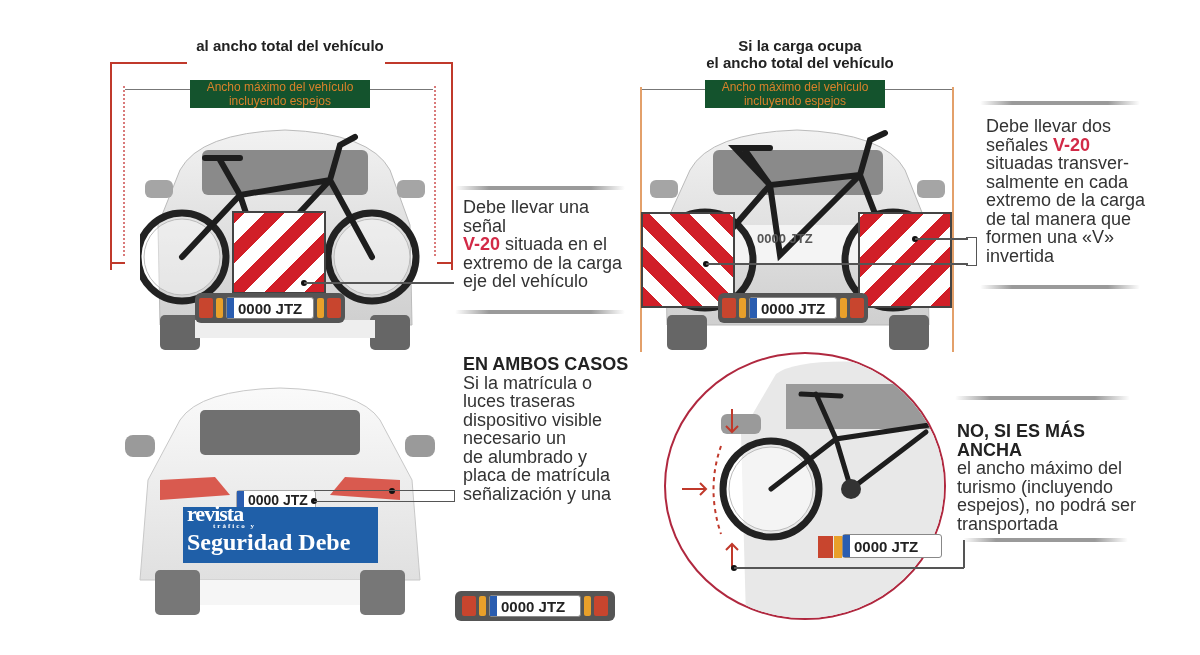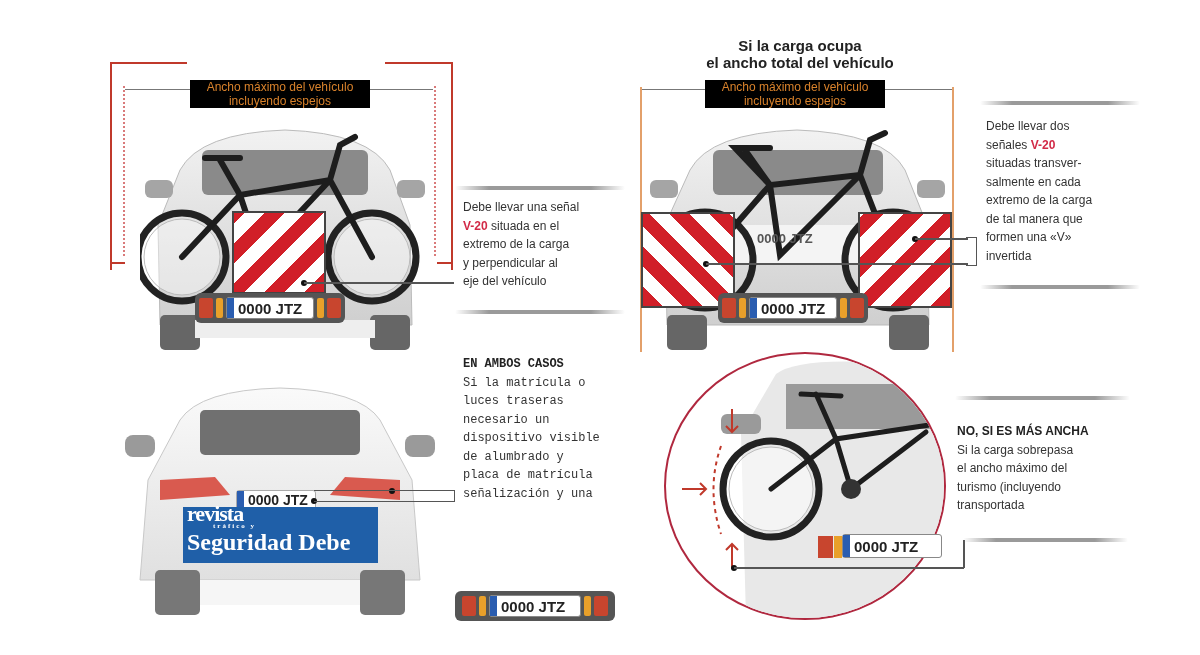--- a/index.html
+++ b/index.html
@@ -1,39 +1,40 @@
 <!DOCTYPE html>
 <html><head>
 <meta charset="utf-8">
 <style>
   html,body{margin:0;padding:0;background:#ffffff;}
   body{width:1200px;height:655px;position:relative;overflow:hidden;font-family:"Liberation Sans",sans-serif;color:#2b2b2b;}
   .abs{position:absolute;}
   .title{font-weight:bold;font-size:15px;line-height:17px;text-align:center;color:#222;}
-  .width-label{font-size:12px;line-height:14px;text-align:center;color:#d9822b;background:#000000;}
-  .note{font-size:12px;line-height:18.5px;color:#333;}
+  .width-label{font-size:12px;line-height:14px;text-align:center;color:#d9822b;background:#14532d;}
+  .note{font-size:18px;line-height:18.5px;color:#333;}
   .note .red{color:#d22a47;font-weight:bold;}
   .note .hd{font-weight:bold;color:#222;}
   .sep{height:4px;border-radius:2px;background:linear-gradient(to right,rgba(160,160,160,0),#9a9a9a 20%,#9a9a9a 80%,rgba(160,160,160,0));}
   .leader{background:#555;height:1.5px;}
   .dot{width:6px;height:6px;border-radius:50%;background:#111;}
   .plate{background:#fff;border:1px solid #888;border-radius:3px;display:flex;align-items:center;font-weight:bold;color:#222;box-sizing:border-box;}
   .plate .eu{width:7px;height:100%;background:#2a5db0;margin-right:4px;}
   .lightbar{background:#555;border-radius:6px;display:flex;align-items:center;justify-content:center;padding:3px;box-sizing:border-box;gap:3px;}
   .lamp-r{background:#c8452e;border-radius:2px;}
   .lamp-o{background:#e9a02a;border-radius:2px;}
   .sign{border:2px solid #444;box-sizing:border-box;overflow:hidden;}
   .sign.r{background:repeating-linear-gradient(-45deg,#d11f28 0 14px,#ffffff 14px 28px);}
   .sign.l{background:repeating-linear-gradient(45deg,#d11f28 0 14px,#ffffff 14px 28px);}
   .logo-box{background:#1f5fa8;color:#fff;font-weight:bold;}
 </style>
 </head>
 <body>
 
 <div class="abs title" style="left:160px;top:37px;width:260px;">
+  <div>al ancho total del vehículo</div>
 </div>
 
 <div class="abs" style="left:110px;top:62px;width:75px;height:206px;border-top:2px solid #c0392b;border-left:2px solid #c0392b;"></div>
 <div class="abs" style="left:385px;top:62px;width:66px;height:206px;border-top:2px solid #c0392b;border-right:2px solid #c0392b;"></div>
 <div class="abs" style="left:111px;top:262px;width:14px;height:2px;background:#c0392b;"></div>
 <div class="abs" style="left:437px;top:262px;width:14px;height:2px;background:#c0392b;"></div>
 
 <div class="abs" style="left:123px;top:86px;width:0;height:170px;border-left:2px dotted #d97a7a;"></div>
 <div class="abs" style="left:434px;top:86px;width:0;height:170px;border-left:2px dotted #d97a7a;"></div>
 <div class="abs" style="left:125px;top:89px;width:308px;height:1px;background:#777;"></div>
@@ -77,21 +78,20 @@
   </div>
   <div class="lamp-o" style="width:7px;height:20px;"></div>
   <div class="lamp-r" style="width:14px;height:20px;"></div>
 </div>
 
 <div class="abs sep" style="left:455px;top:186px;width:170px;"></div>
 <div class="abs note" style="left:463px;top:198px;width:170px;">
   <div><span>Debe llevar una señal</span></div>
   <div><span class="red">V-20</span><span> situada en el</span></div>
   <div>extremo de la carga</div>
-  <div>y  perpendicular al</div>
   <div>eje del vehículo</div>
 </div>
 <div class="abs sep" style="left:455px;top:310px;width:170px;"></div>
 
 <div class="abs title" style="left:660px;top:37px;width:280px;">
   <div>Si la carga ocupa</div>
   <div>el ancho total del vehículo</div>
 </div>
 <div class="abs" style="left:640px;top:87px;width:1.5px;height:265px;background:#e3a06a;"></div>
 <div class="abs" style="left:952px;top:87px;width:1.5px;height:265px;background:#e3a06a;"></div>
@@ -171,26 +171,26 @@
 </div>
 <div class="abs dot" style="left:311px;top:498px;"></div>
 <div class="abs dot" style="left:389px;top:488px;"></div>
 <div class="abs" style="left:314px;top:490px;width:140px;height:10px;border:1.5px solid #555;border-left:none;"></div>
 <div class="abs logo-box" style="left:183px;top:507px;width:195px;height:56px;font-family:Liberation Serif, serif;">
   <div class="abs" style="left:4px;top:-6px;font-size:22px;letter-spacing:-1px;">revista</div>
   <div class="abs" style="left:30px;top:15px;font-size:7px;letter-spacing:2px;">tráfico y</div>
   <div class="abs" style="left:4px;top:22px;font-size:24px;letter-spacing:0px;">Seguridad Debe</div>
 </div>
 
-<div class="abs note" style="left:463px;top:355px;width:170px;font-family:Liberation Mono, monospace;">
+<div class="abs note" style="left:463px;top:355px;width:170px;">
   <div class="hd">EN AMBOS CASOS</div>
   <div>Si la matrícula o</div>
   <div>luces traseras</div>
+  <div>dispositivo visible</div>
   <div>necesario un</div>
-  <div>dispositivo visible</div>
   <div>de alumbrado y</div>
   <div>placa de matrícula</div>
   <div>señalización y una</div>
 </div>
 <div class="abs lightbar" style="left:455px;top:591px;width:160px;height:30px;">
   <div class="lamp-r" style="width:14px;height:20px;"></div>
   <div class="lamp-o" style="width:7px;height:20px;"></div>
   <div class="plate" style="width:92px;height:22px;font-size:15px;">
     <span class="eu"></span>
     <span>0000 JTZ</span>
@@ -220,18 +220,18 @@
   <span class="eu"></span>
   <span>0000 JTZ</span>
 </div>
 <div class="abs dot" style="left:731px;top:565px;"></div>
 <div class="abs leader" style="left:734px;top:567px;width:230px;"></div>
 <div class="abs" style="left:963px;top:540px;width:1.5px;height:28px;background:#555;"></div>
 
 <div class="abs sep" style="left:955px;top:396px;width:175px;"></div>
 <div class="abs note" style="left:957px;top:422px;width:185px;">
   <div class="hd">NO, SI ES MÁS ANCHA</div>
-  <div>Si la carga sobrepasa</div>
   <div>el ancho máximo del</div>
   <div>turismo (incluyendo</div>
+  <div>espejos), no podrá ser</div>
   <div>transportada</div>
 </div>
 <div class="abs sep" style="left:963px;top:538px;width:165px;"></div>
 
 </body></html>

